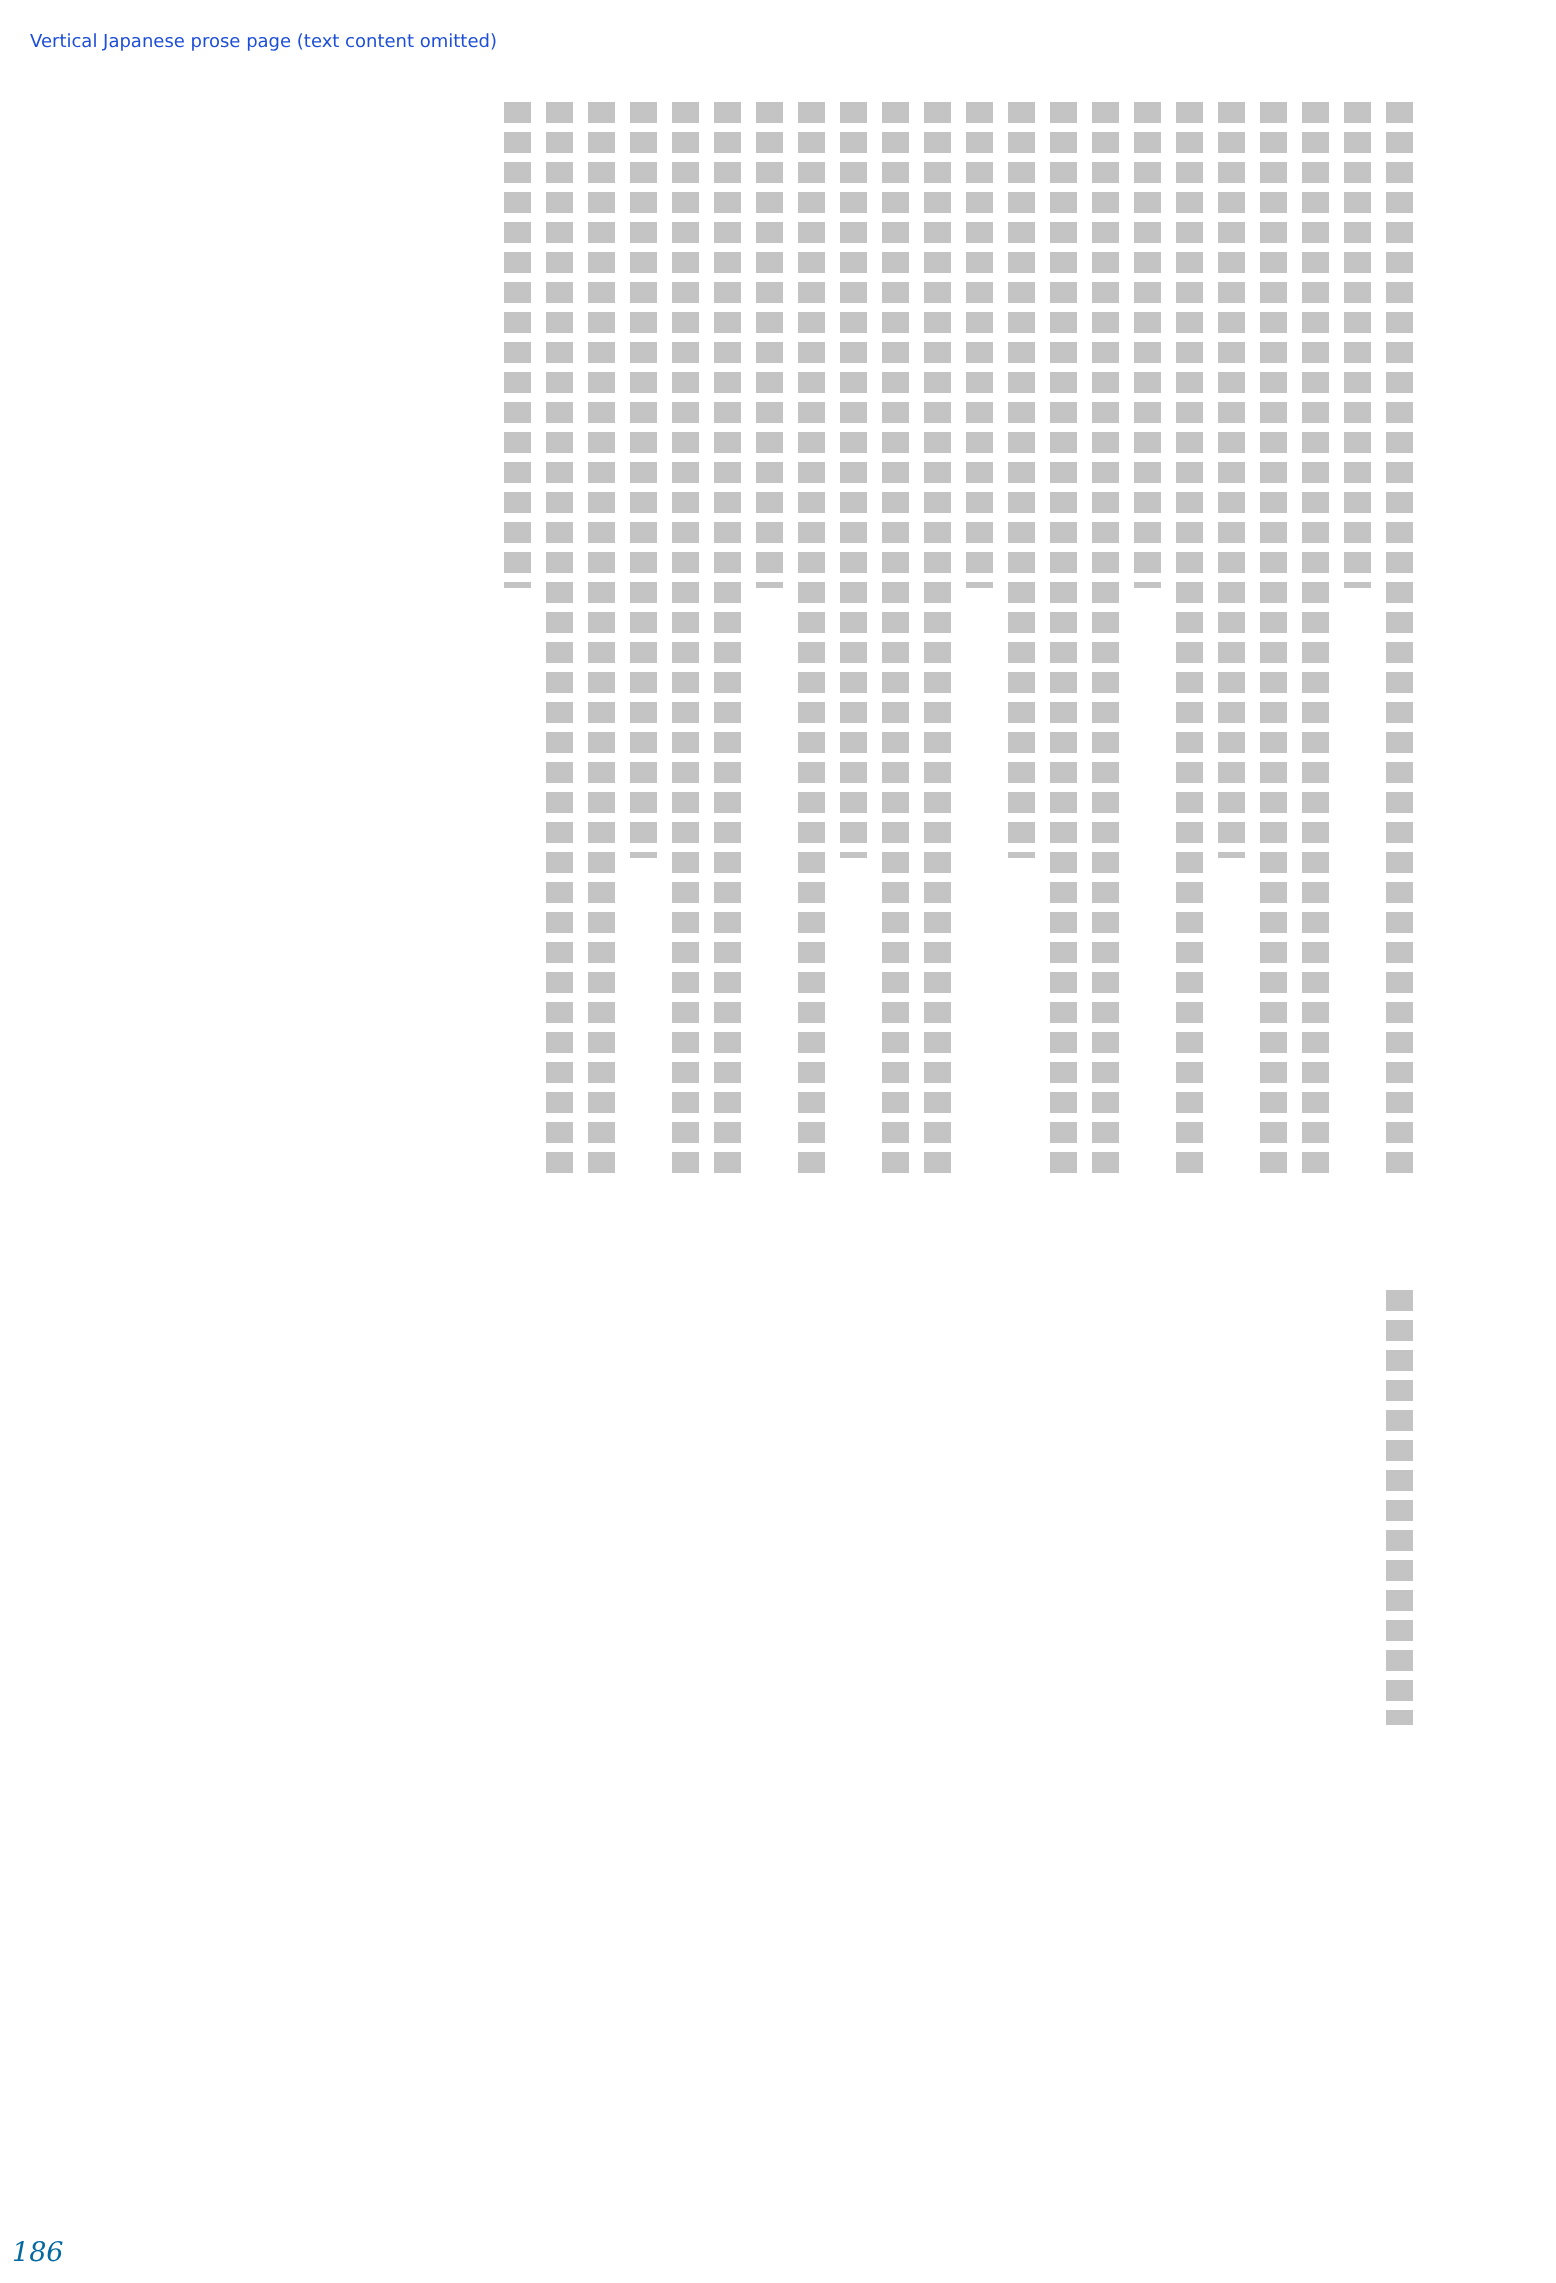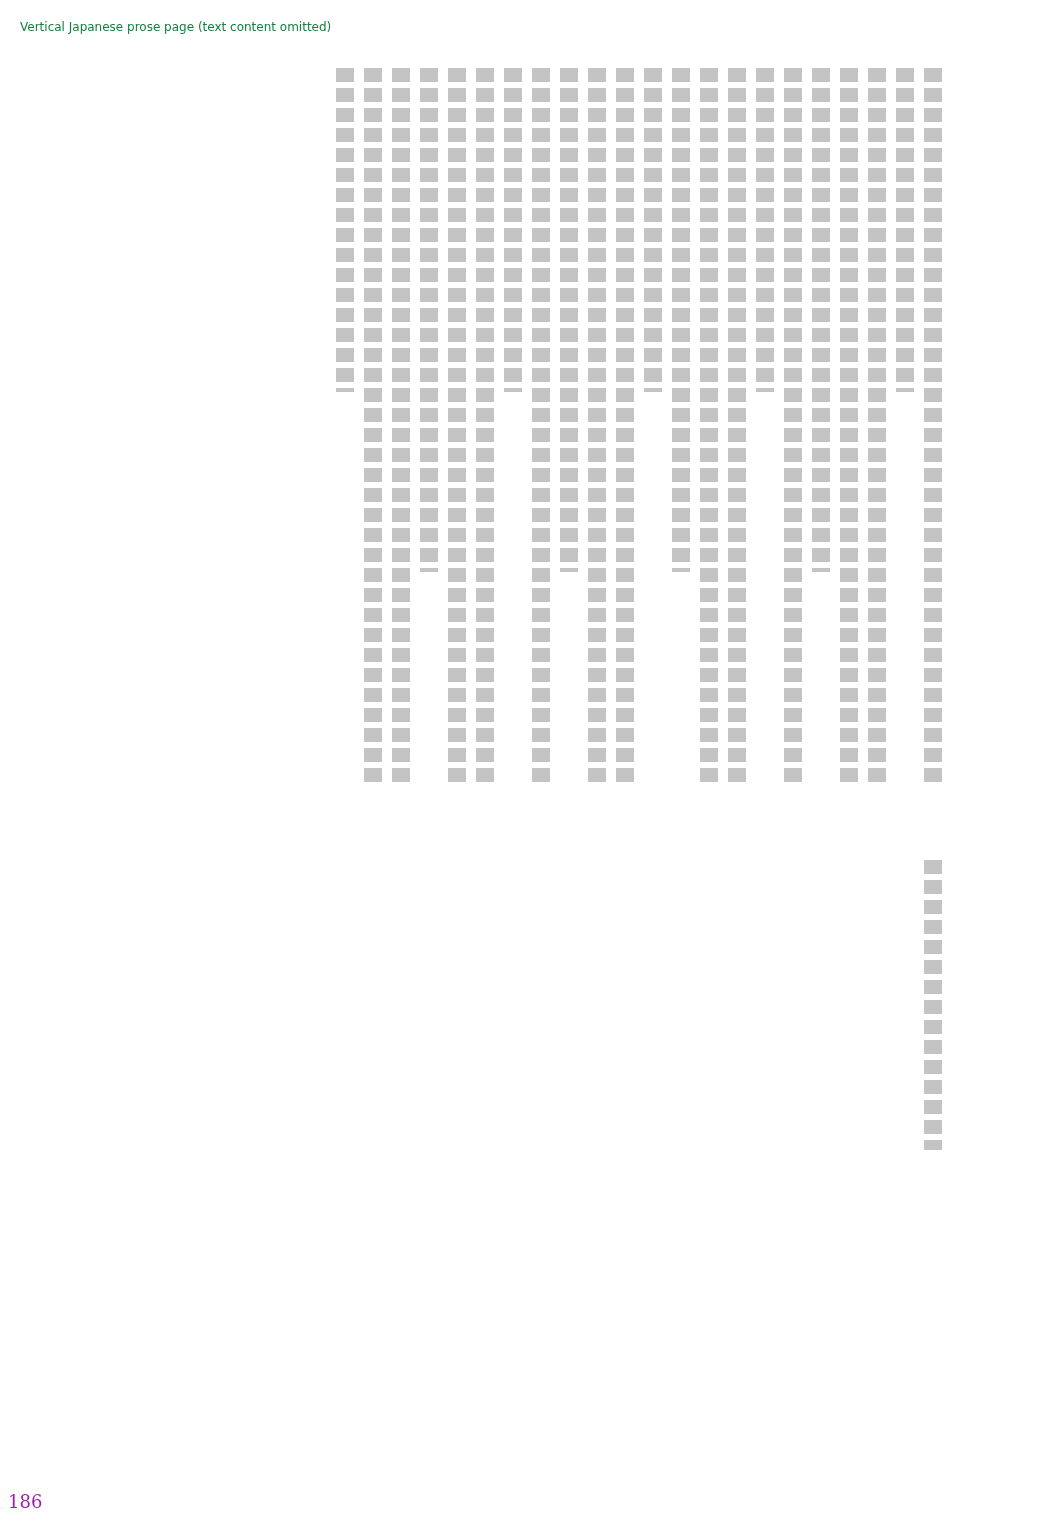--- a/index.html
+++ b/index.html
@@ -57,28 +57,29 @@
         transparent 20px
       );
       opacity: 0.35;
     }
     .page-number {
       position: absolute;
       left: 8px;
       bottom: 10px;
       font-size: 18px;
       font-family: "DejaVu Serif", serif;
-      color: #a21caf;
+      color: #0369a1;
+      font-style: italic;
     }
     .note {
       position: absolute;
       left: 20px;
       top: 20px;
       font-size: 12px;
-      color: #15803d;
+      color: #1d4ed8;
       font-family: "DejaVu Sans", sans-serif;
     }
   </style>
 </head>
 <body>
 
 <div class="note">Vertical Japanese prose page (text content omitted)</div>
 
 <div class="top-block">
   <div class="column"></div>

